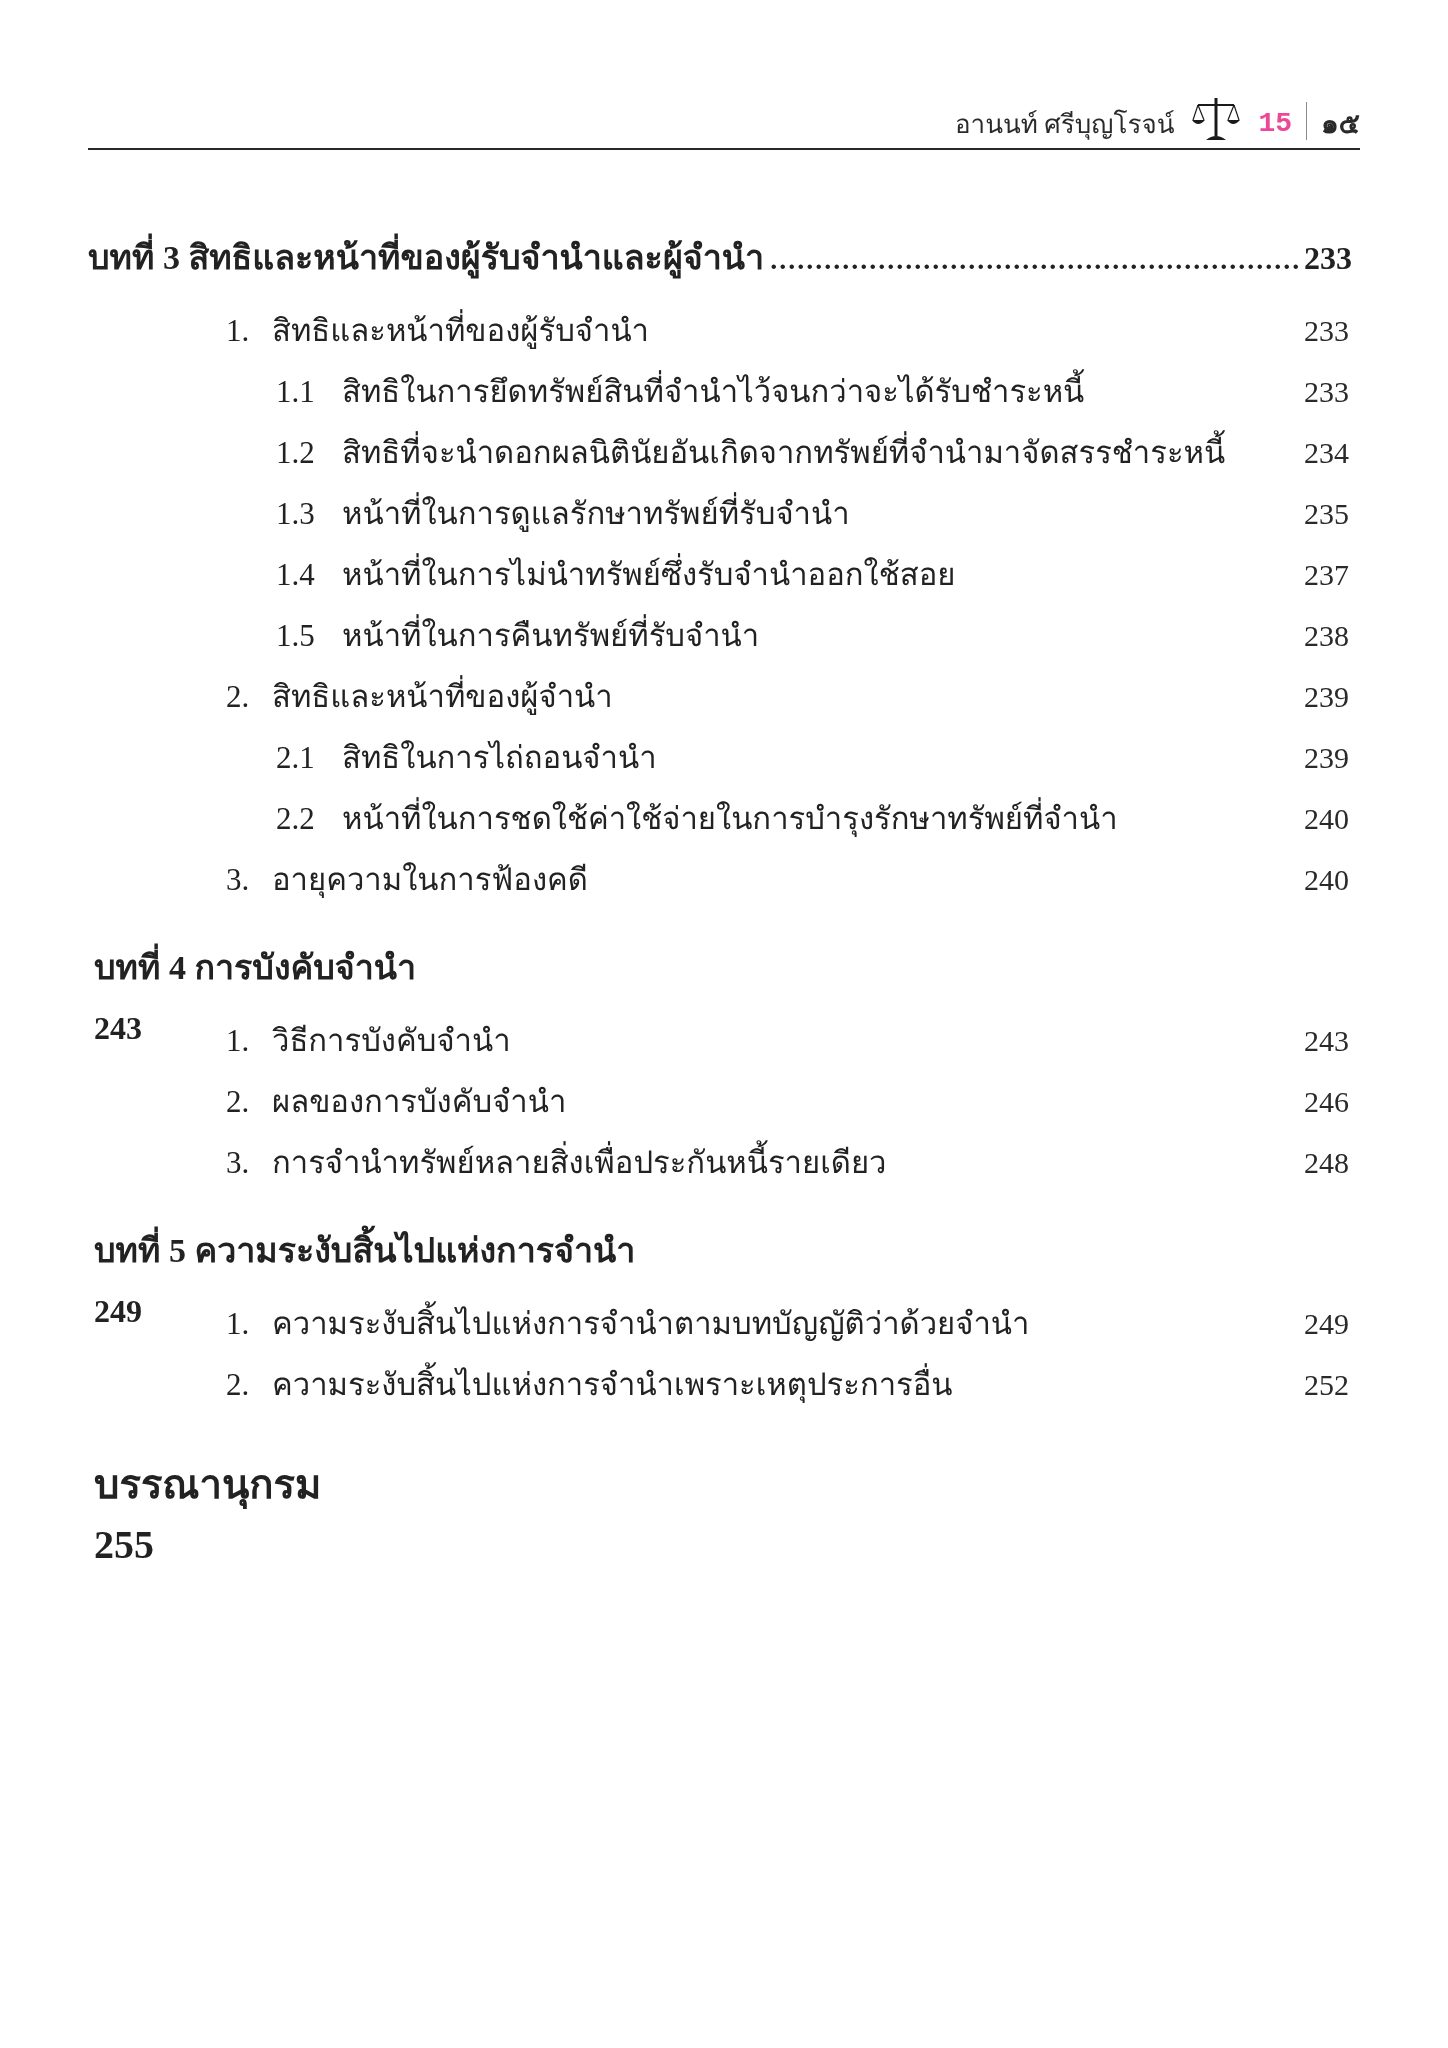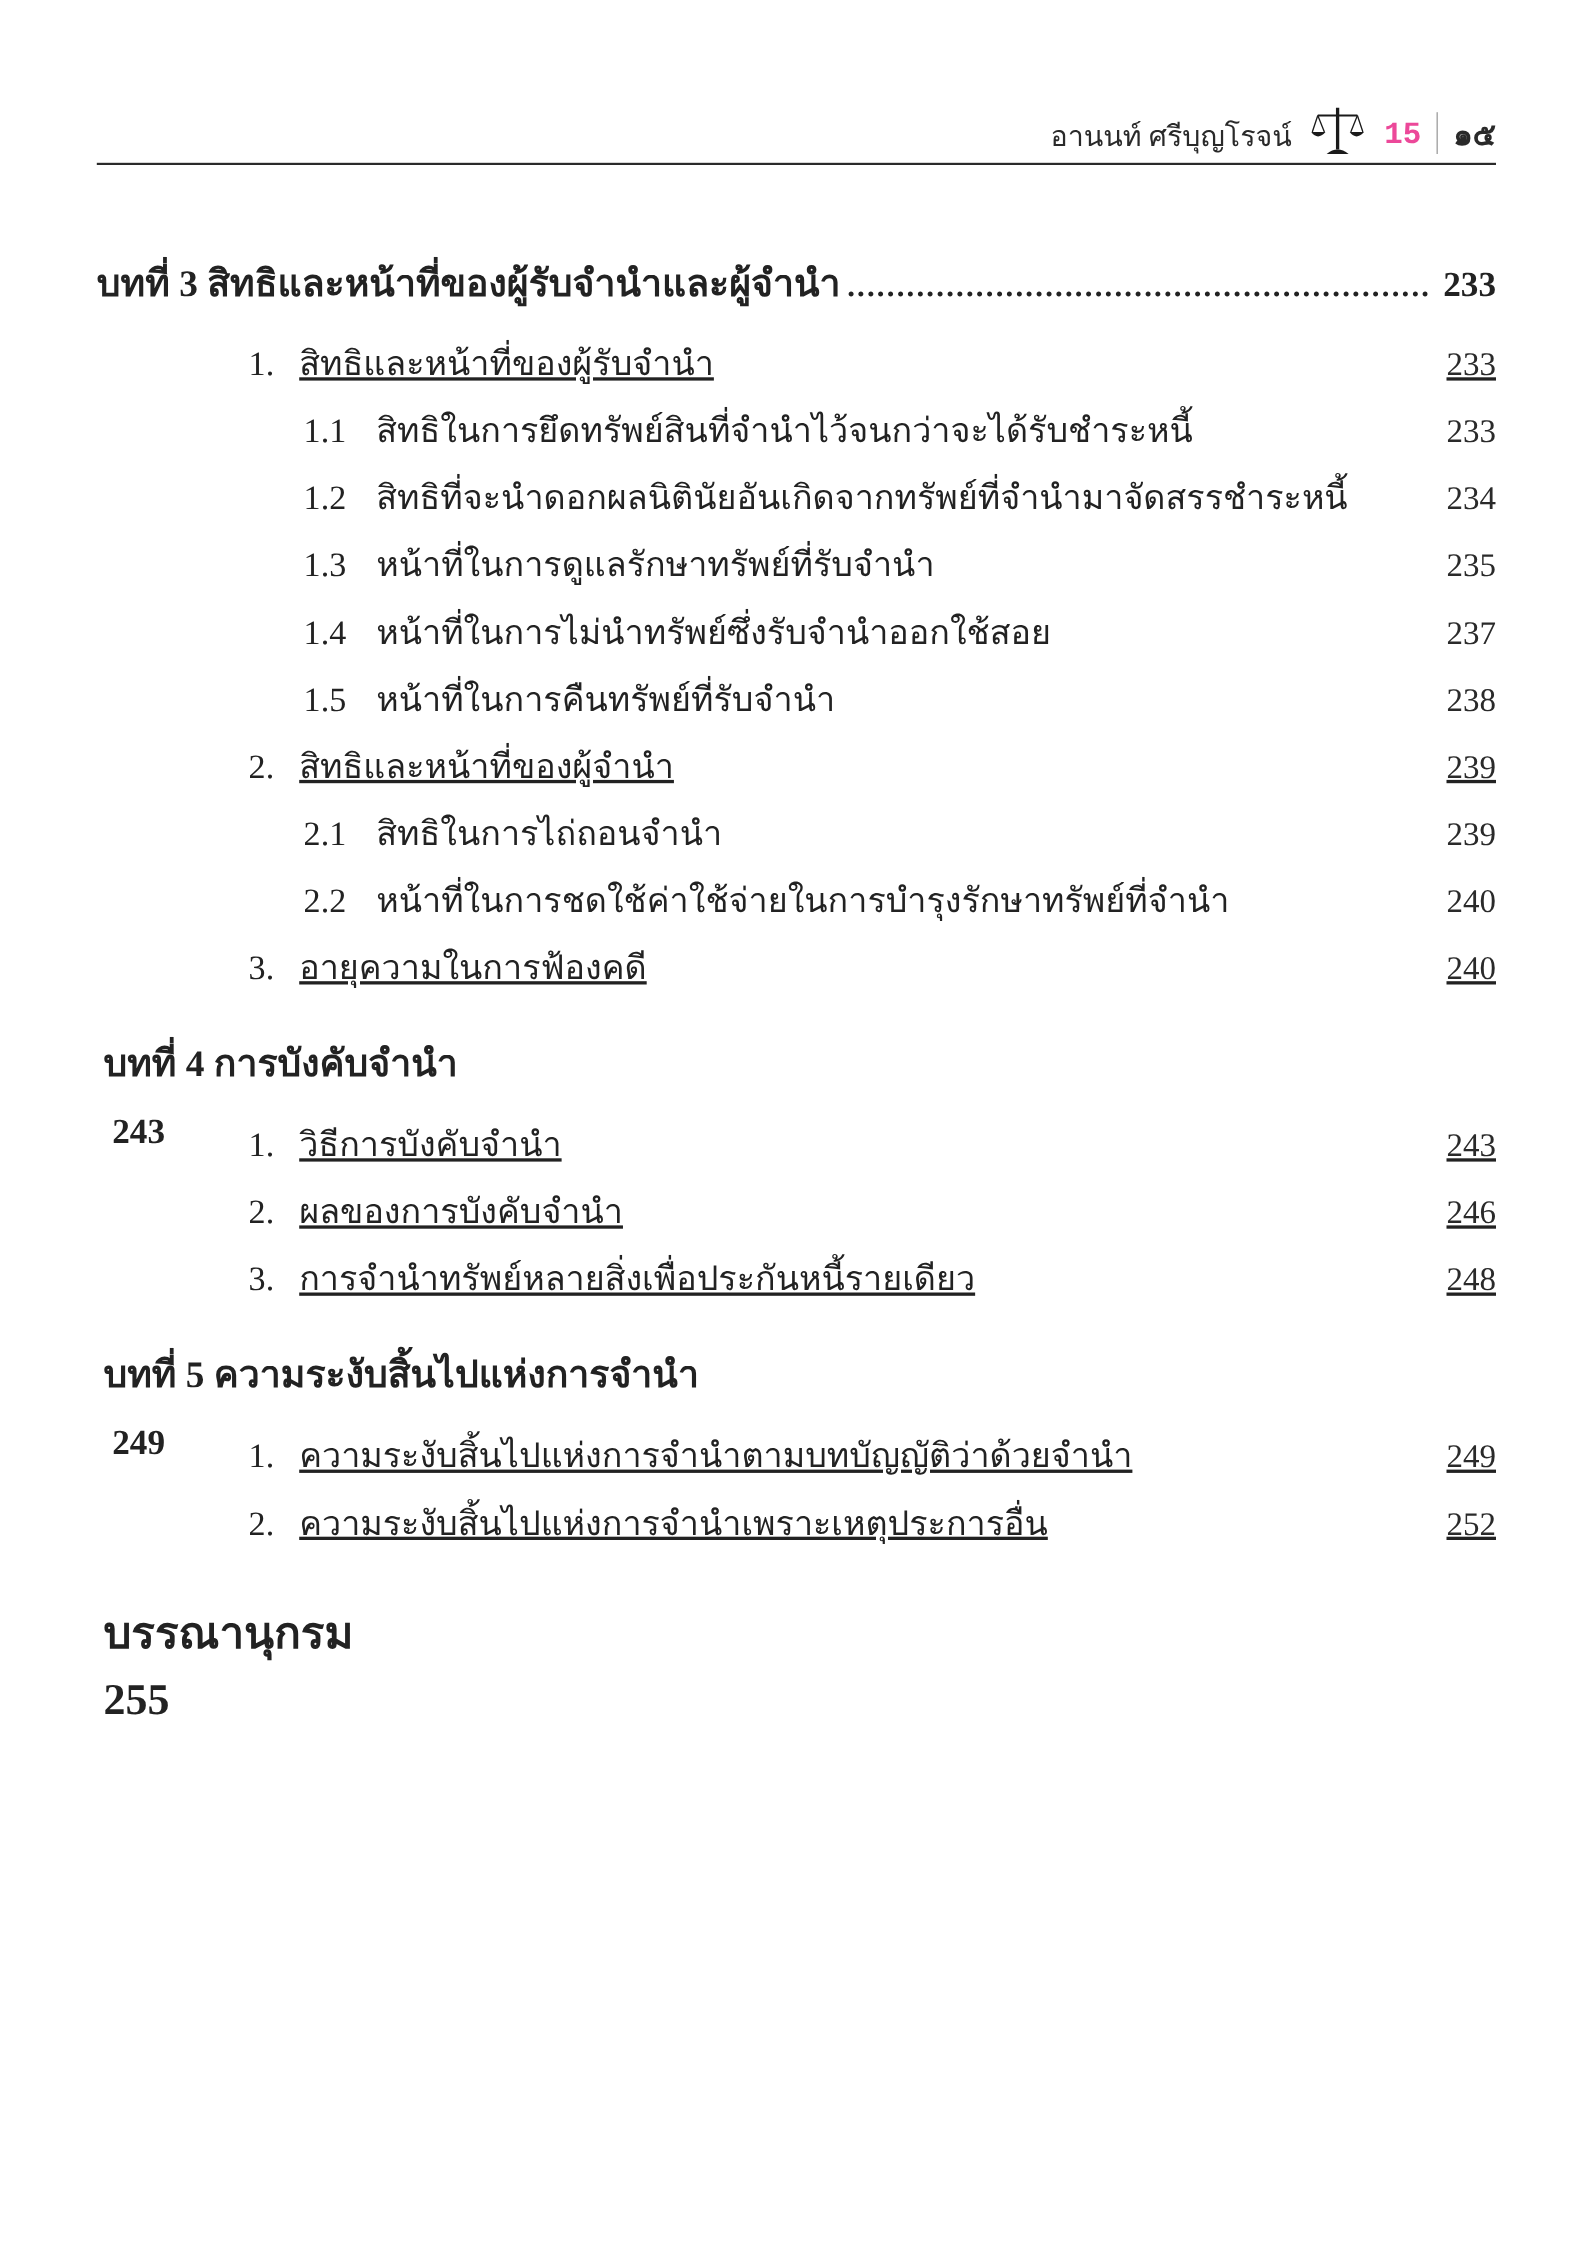--- a/index.html
+++ b/index.html
@@ -92,21 +92,21 @@
       letter-spacing: 2px;
     }
     .row .leader::after {
       content: "..............................................................................................................................................................................................................................................................";
     }
     .row .spacer {
       flex: 1;
     }
     .row .page {
       white-space: nowrap;
-      text-align: right;
+      text-align: left;
       min-width: 56px;
     }
 
     .chapter {
       font-weight: bold;
       font-size: 34px;
       height: 60px;
       line-height: 60px;
     }
     .chapter .leader {
@@ -125,21 +125,20 @@
     }
     .chapter.big {
       font-size: 40px;
     }
 
     .sec {
       font-size: 31px;
       height: 61px;
       line-height: 61px;
       padding-left: 138px;
-      text-decoration: underline;
     }
     .sub {
       font-size: 31px;
       height: 61px;
       line-height: 61px;
       padding-left: 188px;
     }
     .sec .page, .sub .page {
       font-size: 30px;
       color: #2a2a2a;

